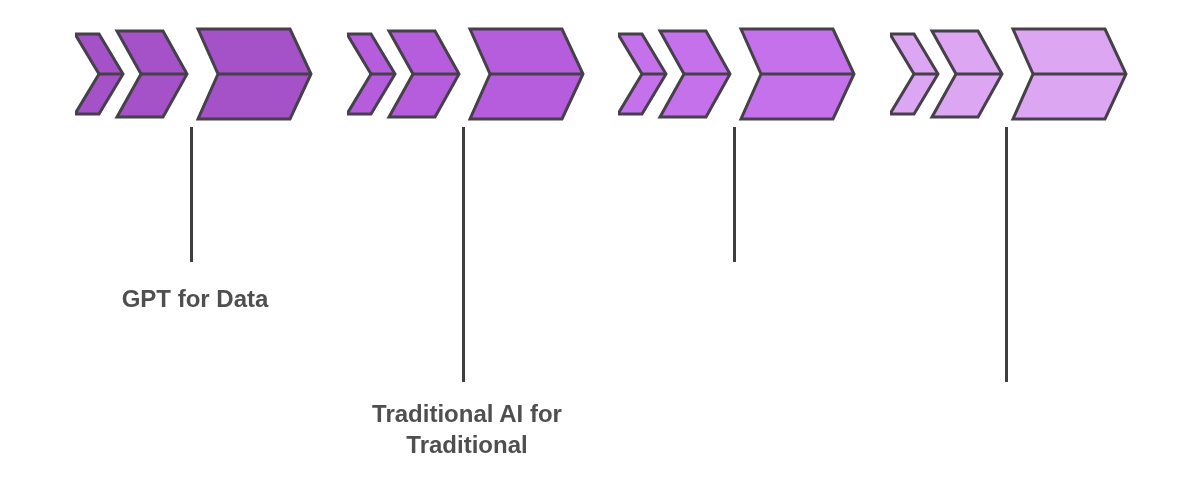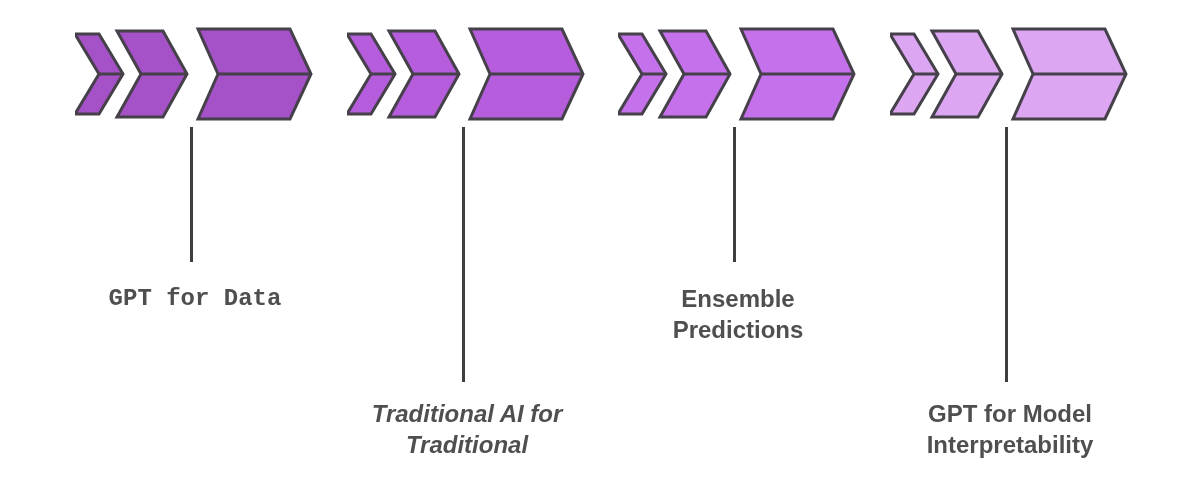--- a/index.html
+++ b/index.html
@@ -17,22 +17,22 @@
     background: var(--background);
     font-family: "Liberation Sans", sans-serif;
     overflow: hidden;
   }
   .stage {
     position: absolute;
     top: 27px;
     width: 240px;
     height: 440px;
   }
-  .s1 { left: 75px; font-family: Liberation Mono, monospace; }
-  .s2 { left: 347px; font-style: italic; }
+  .s1 { left: 75px; }
+  .s2 { left: 347px; }
   .s3 { left: 618px; }
   .s4 { left: 890px; }
   .chev {
     position: absolute;
     top: 0;
     left: 0;
     width: 240px;
     height: 94px;
     display: block;
   }
@@ -108,35 +108,27 @@
   <div class="stage s3">
     <svg class="chev" viewBox="0 0 240 94">
       <polygon points="0,7 24,7 48,47 24,87 0,87 24,47" fill="#c571ec"></polygon>
       <line x1="24" y1="47" x2="48" y2="47"></line>
       <polygon points="42,4 88,4 112,47 88,90 42,90 66,47" fill="#c571ec"></polygon>
       <line x1="66" y1="47" x2="112" y2="47"></line>
       <polygon points="123,2 215,2 236,47 215,92 123,92 143,47" fill="#c571ec"></polygon>
       <line x1="143" y1="47" x2="236" y2="47"></line>
     </svg>
     <div class="connector short"></div>
-    <div class="label short">
-      <span>Ensemble</span>
-      <span>Predictions</span>
-    </div>
   </div>
 
   <div class="stage s4">
     <svg class="chev" viewBox="0 0 240 94">
       <polygon points="0,7 24,7 48,47 24,87 0,87 24,47" fill="#dca6f2"></polygon>
       <line x1="24" y1="47" x2="48" y2="47"></line>
       <polygon points="42,4 88,4 112,47 88,90 42,90 66,47" fill="#dca6f2"></polygon>
       <line x1="66" y1="47" x2="112" y2="47"></line>
       <polygon points="123,2 215,2 236,47 215,92 123,92 143,47" fill="#dca6f2"></polygon>
       <line x1="143" y1="47" x2="236" y2="47"></line>
     </svg>
     <div class="connector long"></div>
-    <div class="label long">
-      <span>GPT for Model</span>
-      <span>Interpretability</span>
-    </div>
   </div>
 
 </div>
 
 </body></html>

